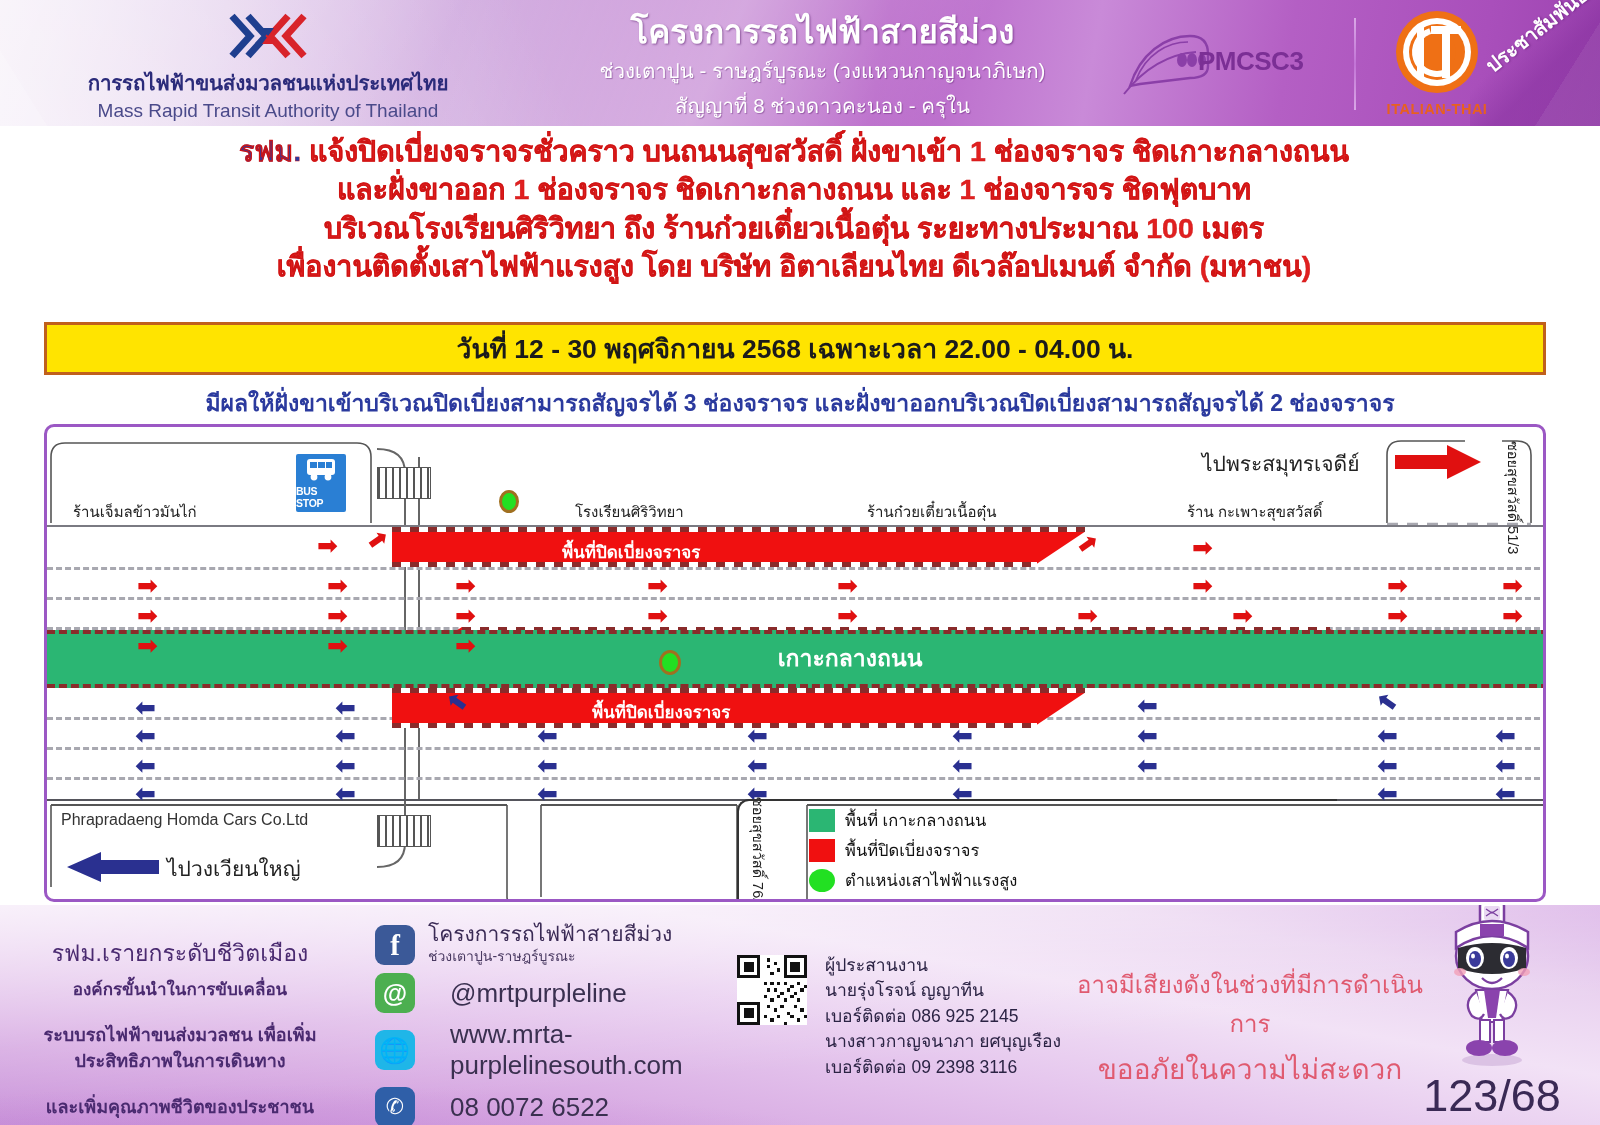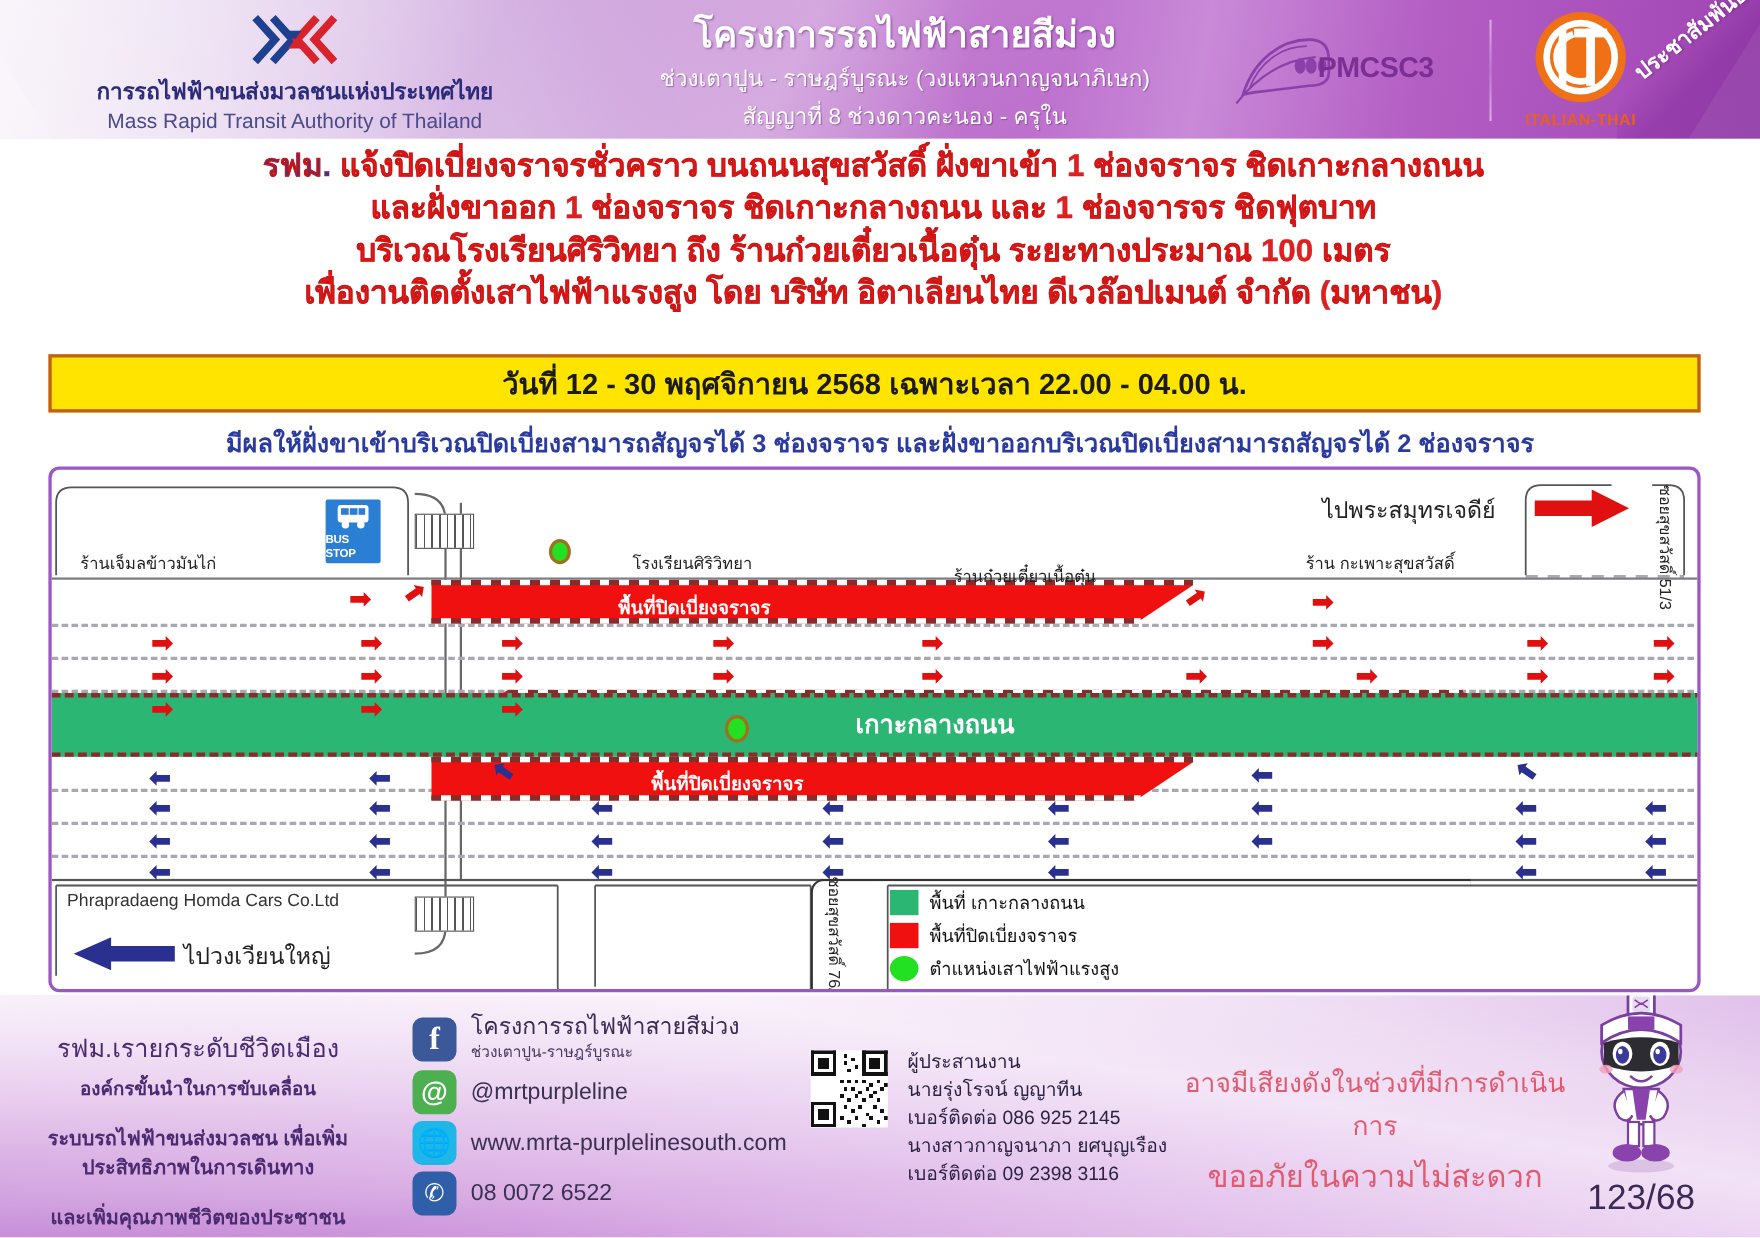--- a/index.html
+++ b/index.html
@@ -180,36 +180,36 @@
   .social { position:absolute; left:375px; top:18px; width:370px; }
   .soc-row { display:flex; align-items:center; margin-bottom:6px; }
   .soc-ic { width:40px; height:40px; border-radius:9px; flex:none; margin-right:13px;
             display:flex; align-items:center; justify-content:center; color:#fff; font-weight:bold; }
   .soc-fb { background:#3b5998; font-size:29px; font-family:"Liberation Serif", serif; }
   .soc-at { background:#4caf50; font-size:25px; }
   .soc-web{ background:#1fb6e8; font-size:25px; }
   .soc-tel{ background:#2f5fa8; font-size:22px; }
   .soc-t1 { font-size:21px; color:#3a2a55; line-height:1.05; }
   .soc-t2 { font-size:14px; color:#4a3a62; }
-  .soc-txt { font-size:21px; color:#3a3050; }
+  .soc-txt { font-size:26px; color:#3a3050;margin-left:22px; }
 
   .qr { position:absolute; left:737px; top:50px; width:70px; height:70px;
         background:#fff; }
   .qr-inner{ width:100%; height:100%; }
 
   .coord { position:absolute; left:825px; top:48px; color:#2b2344; }
   .coord-line { font-size:17.5px; line-height:1.45; }
 
   .warn { position:absolute; left:1060px; top:60px; width:380px; text-align:center; color:#e05a70; }
   .warn1 { font-size:24px; }
   .warn2 { font-size:28px; margin-top:4px; }
 
   .mascot { position:absolute; left:1432px; top:-7px; width:120px; height:180px; }
   .pageno { position:absolute; left:1422px; top:165px; width:140px; text-align:center;
-            font-size:32px; color:#3a2a55; }
+            font-size:45px; color:#3a2a55; }
 </style>
 </head>
 <body>
 
 <div class="header">
   <div class="ribbon-bg"></div>
 
   <div class="hdr-left">
     <svg class="mrta-logo" viewBox="0 0 100 56">
       <g fill="none" stroke-width="7" stroke-linejoin="miter">
@@ -414,21 +414,21 @@
     <div class="bus-sign-txt">BUS STOP</div>
   </div>
 
   <div class="crosswalk" style="left:330px;top:40px;"></div>
   <div class="crosswalk" style="left:330px;top:388px;"></div>
 
   <div class="green-dot-small" style="left:452px;top:63px;"></div>
 
   <div class="poi" style="left:26px;top:73px;">ร้านเจ็มลข้าวมันไก่</div>
   <div class="poi" style="left:528px;top:73px;">โรงเรียนศิริวิทยา</div>
-  <div class="poi" style="left:820px;top:73px;margin-top:12px;">ร้านก๋วยเตี๋ยวเนื้อตุ๋น</div>
+  <div class="poi" style="left:820px;top:73px;">ร้านก๋วยเตี๋ยวเนื้อตุ๋น</div>
   <div class="poi" style="left:1140px;top:73px;">ร้าน กะเพาะสุขสวัสดิ์</div>
   <div class="poi-en" style="left:14px;top:384px;">Phrapradaeng Homda Cars Co.Ltd</div>
 
   <div class="soi-v" style="left:1455px;top:14px;">ซอยสุขสวัสดิ์ 51/3</div>
   <div class="soi-v" style="left:700px;top:370px;">ซอยสุขสวัสดิ์ 76/1</div>
 
   <div class="poi" style="left:1155px;top:20px;font-size:21px;">ไปพระสมุทรเจดีย์</div>
   <svg class="big-arrow-r" style="left:1348px;top:18px;" viewBox="0 0 86 34">
     <path d="M0 10 L52 10 L52 0 L86 17 L52 34 L52 24 L0 24 Z" fill="#e01010"></path>
   </svg>

